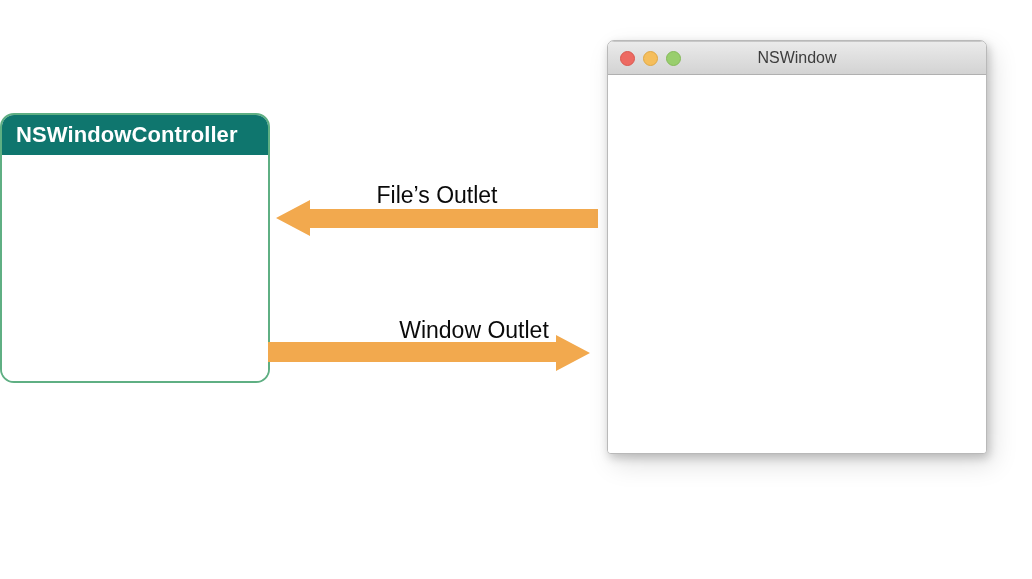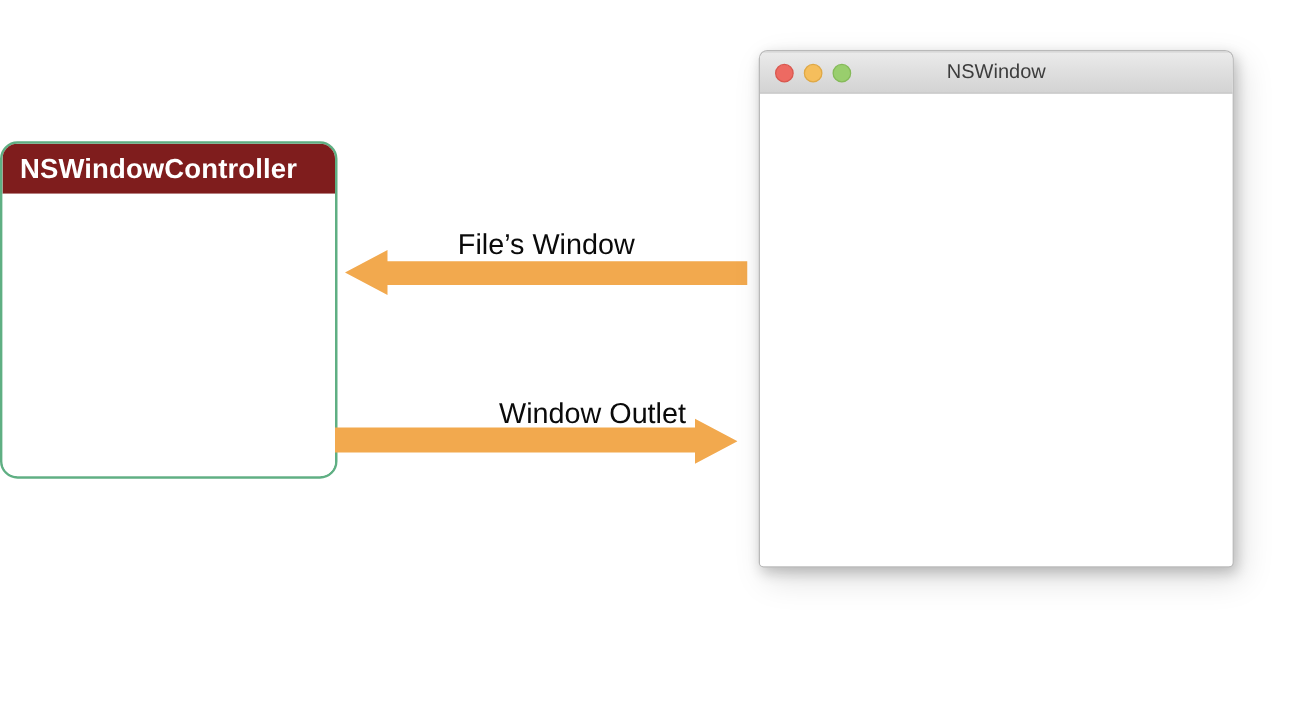--- a/index.html
+++ b/index.html
@@ -28,21 +28,21 @@
     border-radius: 14px;
     background: #ffffff;
     overflow: hidden;
   }
   .controller-header {
     position: absolute;
     left: 0;
     top: 0;
     right: 0;
     height: 40px;
-    background: #7f1d1d;
+    background: #0f766e;
     display: flex;
     align-items: center;
   }
   .controller-title {
     color: #ffffff;
     font-size: 22px;
     font-weight: bold;
     padding-left: 14px;
     letter-spacing: 0.1px;
     white-space: nowrap;
@@ -140,21 +140,21 @@
       <span class="controller-title">NSWindowController</span>
     </div>
     <div class="controller-body"></div>
   </div>
 
   <div class="arrow" style="left:276px; top:198px;">
     <svg width="322" height="40" viewBox="0 0 322 40">
       <polygon points="0,20 34,2 34,11 322,11 322,30 34,30 34,38" fill="#F2A94E"></polygon>
     </svg>
   </div>
-  <div class="arrow-label" style="left:276px; top:182px; width:322px;">File’s Window</div>
+  <div class="arrow-label" style="left:276px; top:182px; width:322px;">File’s Outlet</div>
 
   <div class="arrow" style="left:268px; top:333px;">
     <svg width="322" height="40" viewBox="0 0 322 40">
       <polygon points="322,20 288,2 288,9 0,9 0,29 288,29 288,38" fill="#F2A94E"></polygon>
     </svg>
   </div>
   <div class="arrow-label" style="left:268px; top:317px; width:322px;margin-left:45px;">Window Outlet</div>
 
   <div class="ns-window">
     <div class="ns-titlebar">

